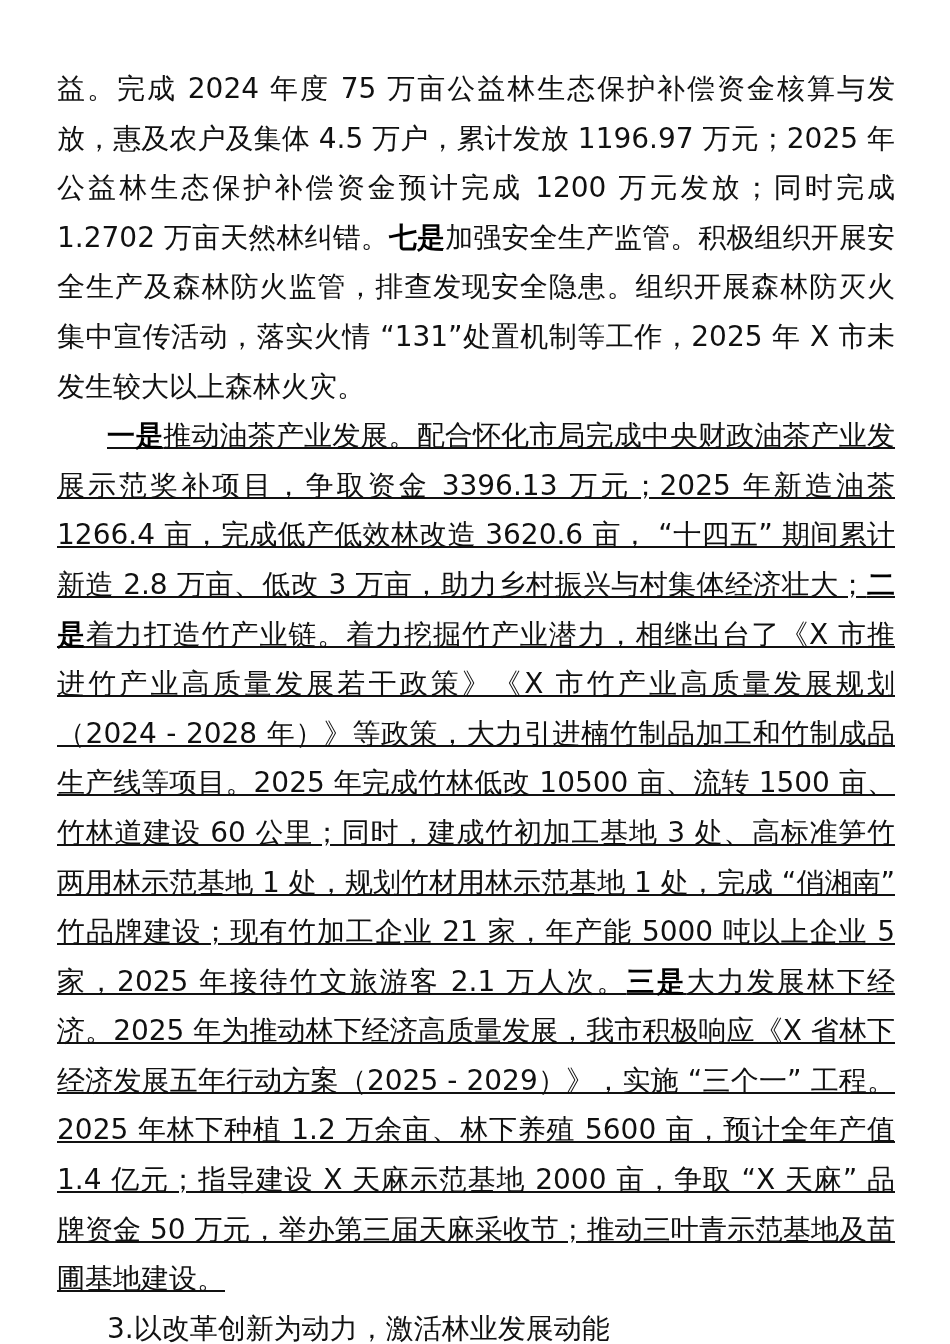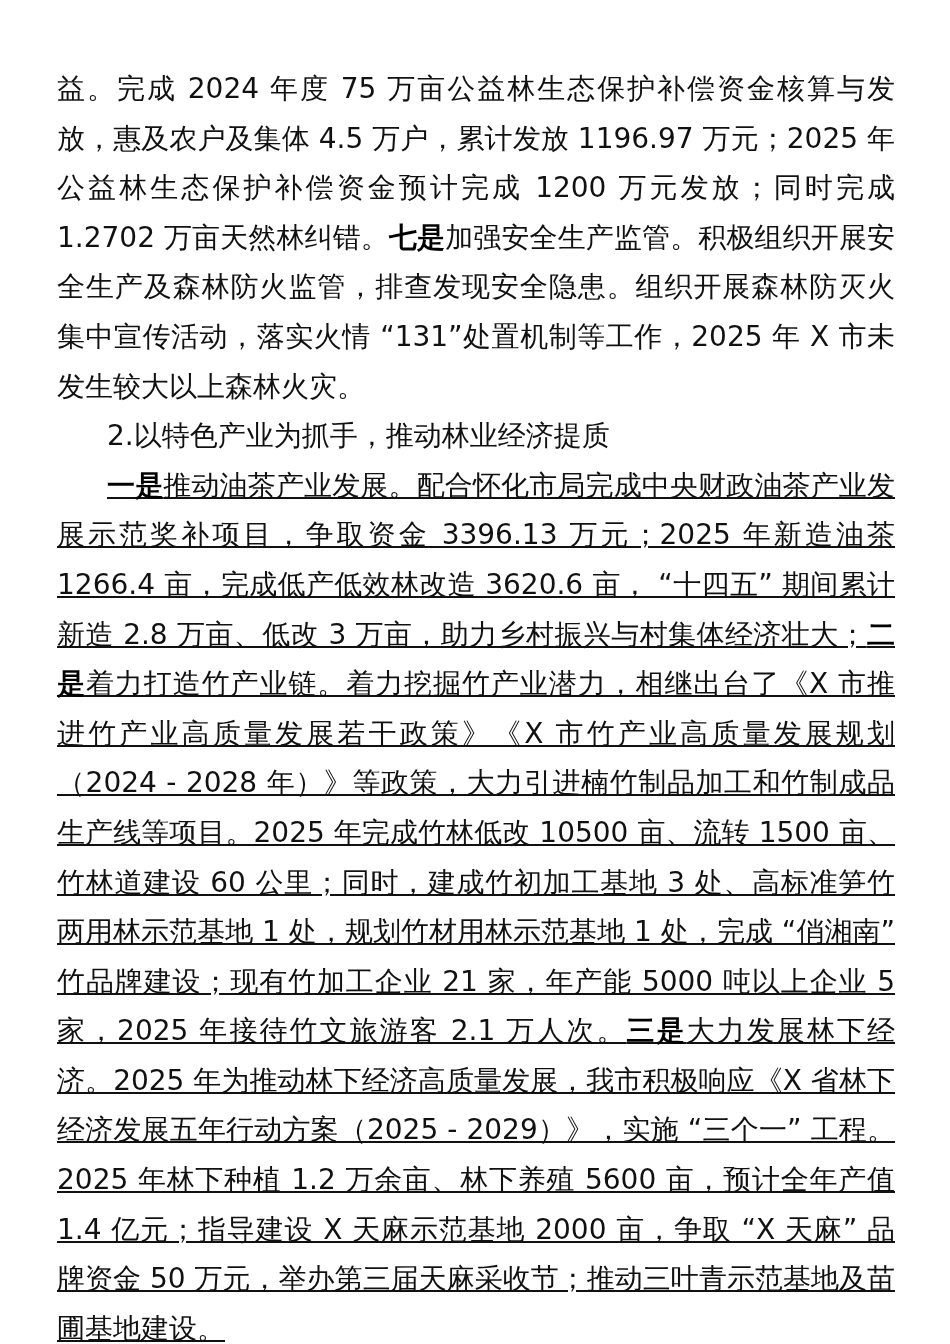--- a/index.html
+++ b/index.html
@@ -23,21 +23,20 @@
 </style>
 </head>
 <body>
 
 <div class="page">
 
   <p class="para">
     <span>益。完成 2024 年度 75 万亩公益林生态保护补偿资金核算与发放，惠及农户及集体 4.5 万户，累计发放 1196.97 万元；2025 年公益林生态保护补偿资金预计完成 1200 万元发放；同时完成 1.2702 万亩天然林纠错。</span><b>七是</b><span>加强安全生产监管。积极组织开展安全生产及森林防火监管，排查发现安全隐患。组织开展森林防灭火集中宣传活动，落实火情 “131”处置机制等工作，2025 年 X 市未发生较大以上森林火灾。</span>
   </p>
 
-  <p class="para heading">2.以特色产业为抓手，推动林业经济提质</p>
 
   <p class="para indent">
     <b>一是</b><span>推动油茶产业发展。配合怀化市局完成中央财政油茶产业发展示范奖补项目，争取资金 3396.13 万元；2025 年新造油茶 1266.4 亩，完成低产低效林改造 3620.6 亩， “十四五” 期间累计新造 2.8 万亩、低改 3 万亩，助力乡村振兴与村集体经济壮大；</span><b>二是</b><span>着力打造竹产业链。着力挖掘竹产业潜力，相继出台了《X 市推进竹产业高质量发展若干政策》《X 市竹产业高质量发展规划（2024 - 2028 年）》等政策，大力引进楠竹制品加工和竹制成品生产线等项目。2025 年完成竹林低改 10500 亩、流转 1500 亩、竹林道建设 60 公里；同时，建成竹初加工基地 3 处、高标准笋竹两用林示范基地 1 处，规划竹材用林示范基地 1 处，完成 “俏湘南” 竹品牌建设；现有竹加工企业 21 家，年产能 5000 吨以上企业 5 家，2025 年接待竹文旅游客 2.1 万人次。</span><b>三是</b><span>大力发展林下经济。2025 年为推动林下经济高质量发展，我市积极响应《X 省林下经济发展五年行动方案（2025 - 2029）》，实施 “三个一” 工程。2025 年林下种植 1.2 万余亩、林下养殖 5600 亩，预计全年产值 1.4 亿元；指导建设 X 天麻示范基地 2000 亩，争取 “X 天麻” 品牌资金 50 万元，举办第三届天麻采收节；推动三叶青示范基地及苗圃基地建设。</span>
   </p>
 
   <p class="para heading">3.以改革创新为动力，激活林业发展动能</p>
 
 </div>
 
 </body></html>

